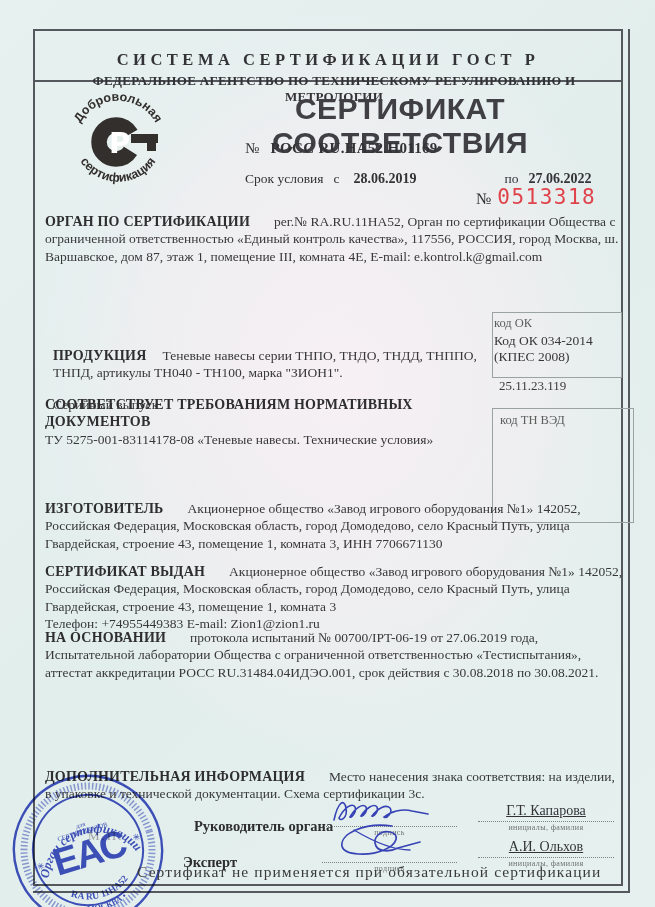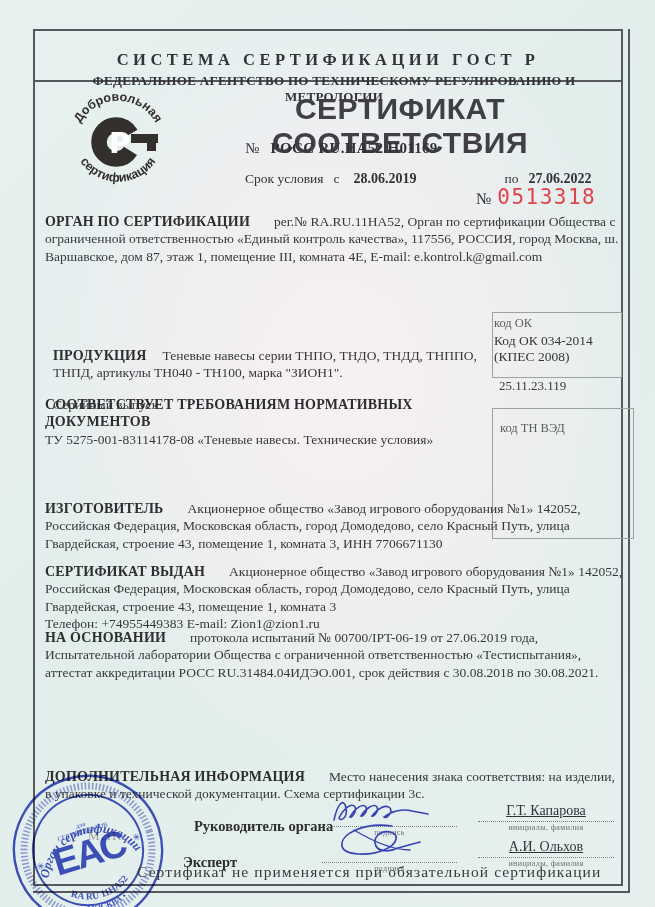--- a/index.html
+++ b/index.html
@@ -120,21 +120,21 @@
     <div style="font-size:13.5px; margin-top:2px">Код ОК 034-2014</div>
     <div style="font-size:13.5px">(КПЕС 2008)</div>
   </div>
   <div class="abs" style="left:499px; top:378px; font-size:13px;">25.11.23.119</div>
 
   <div class="abs sec" style="left:45px; top:396px; width:460px;">
     <div class="lbl-block">СООТВЕТСТВУЕТ ТРЕБОВАНИЯМ НОРМАТИВНЫХ ДОКУМЕНТОВ</div>
     <div>ТУ 5275-001-83114178-08 «Теневые навесы. Технические условия»</div>
   </div>
 
-  <div class="abs codebox" style="left:492px; top:408px; width:126px; height:105px; padding:12px 7px;">
+  <div class="abs codebox" style="left:492px; top:408px; width:126px; height:105px; padding:4px 7px;">
     <div class="cap">код ТН ВЭД</div>
   </div>
 
   <div class="abs sec" style="left:45px; top:500px; width:578px;">
     <span class="lbl">ИЗГОТОВИТЕЛЬ</span><span>Акционерное общество «Завод игрового оборудования №1» 142052, Российская Федерация, Московская область, город Домодедово, село Красный Путь, улица Гвардейская, строение 43, помещение 1, комната 3, ИНН 7706671130</span>
   </div>
 
   <div class="abs sec" style="left:45px; top:563px; width:578px;">
     <span class="lbl">СЕРТИФИКАТ ВЫДАН</span><span>Акционерное общество «Завод игрового оборудования №1» 142052, Российская Федерация, Московская область, город Домодедово, село Красный Путь, улица Гвардейская, строение 43, помещение 1, комната 3</span>
     <div>Телефон: +74955449383 E-mail: Zion1@zion1.ru</div>

